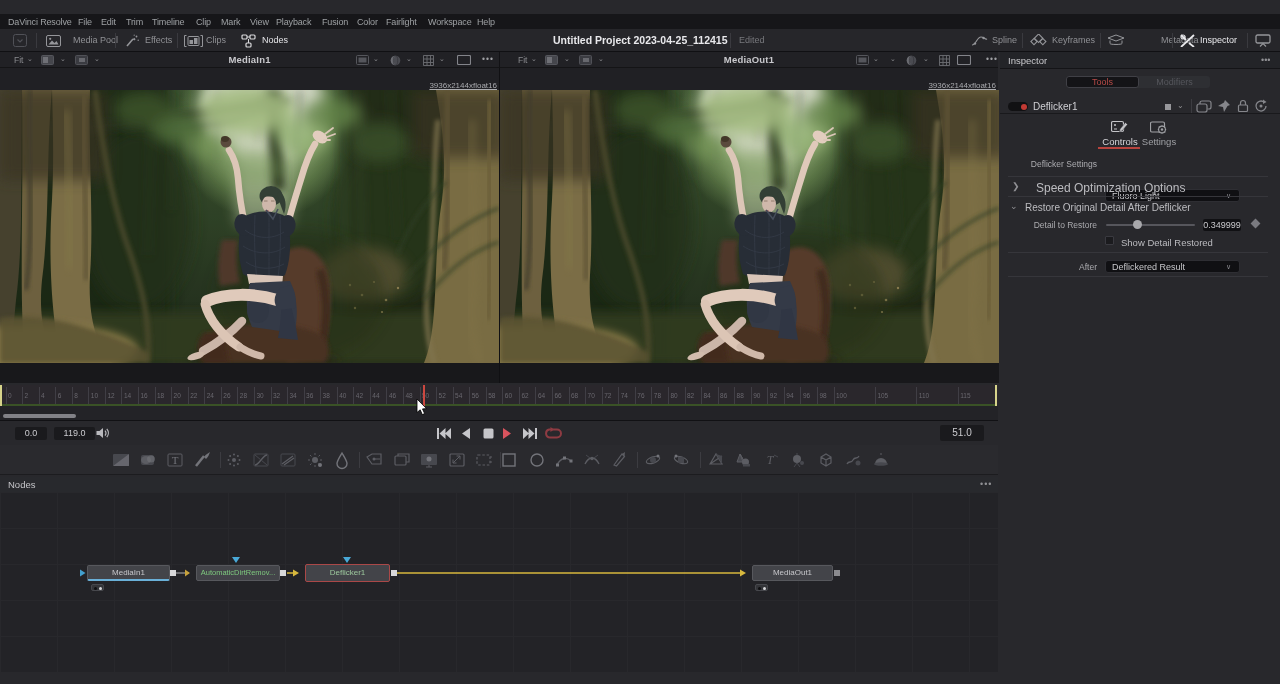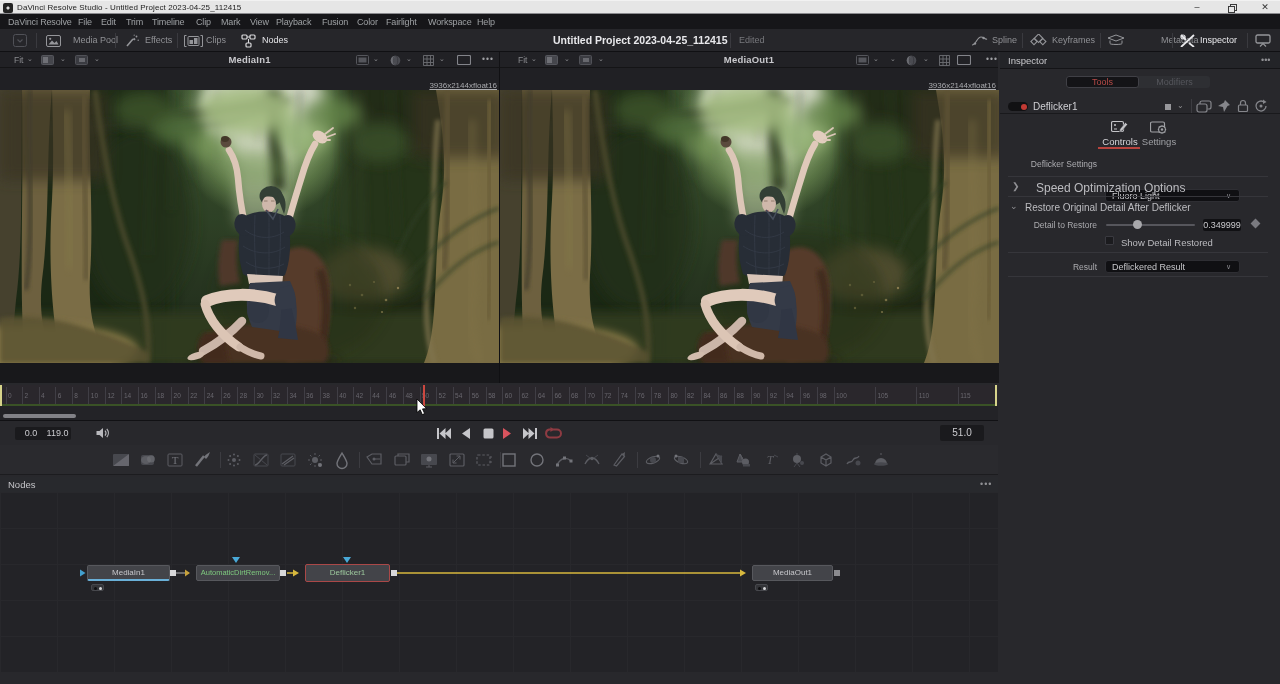--- a/index.html
+++ b/index.html
@@ -77,30 +77,20 @@
   .dropdown { position:absolute; left:105px; width:135px; height:13px; background:#101013;
     border-radius:3px; border:1px solid #2e2e33; color:#c6c6ca; font-size:9px; line-height:12px;
     padding-left:6px; }
   .dropdown:after { content:"\2228"; position:absolute; right:8px; top:0px; color:#8a8a8f; font-size:7px; }
   .inssep { position:absolute; left:8px; width:260px; height:1px; background:#36363b; }
 </style>
 </head>
 <body>
 <div id="page">
 
-  <div class="abs" id="titlebar">
-    <div id="appicon"></div>
-    <div class="ttext">DaVinci Resolve Studio  -  Untitled Project 2023-04-25_112415</div>
-    <div class="winbtn" style="left:1190px;">–</div>
-    <svg class="abs" style="left:1228px; top:3px;" width="9" height="9" viewBox="0 0 9 9">
-      <rect x="2.5" y="0.5" width="6" height="6" fill="none" stroke="#3a3a3a"></rect>
-      <rect x="0.5" y="2.5" width="6" height="6" fill="#e6e6e6" stroke="#3a3a3a"></rect>
-    </svg>
-    <div class="winbtn" style="left:1258px;">✕</div>
-  </div>
 
   <div class="abs" id="menubar">
     <span style="left:8px;">DaVinci Resolve</span>
     <span style="left:78px;">File</span>
     <span style="left:101px;">Edit</span>
     <span style="left:126px;">Trim</span>
     <span style="left:152px;">Timeline</span>
     <span style="left:196px;">Clip</span>
     <span style="left:221px;">Mark</span>
     <span style="left:250px;">View</span>
@@ -533,21 +523,21 @@
   </div>
   <div class="abs" id="scrollstrip">
       <div id="scrollhandle"></div>
     </div>
   <svg class="abs" style="left:416px; top:399px; z-index:50;" width="12" height="18" viewBox="0 0 12 18">
     <path d="M1 0 L1 13.5 L4.2 10.8 L6.3 15.6 L8.6 14.6 L6.5 9.9 L10.5 9.6 Z" fill="#ffffff" stroke="#000000" stroke-width="0.8"></path>
   </svg>
 
   <div class="abs" id="transport">
     <div class="valbox" style="left:15px; width:32px;">0.0</div>
-    <div class="valbox" style="left:44px; width:27px;">119.0</div>
+    <div class="valbox" style="left:54px; width:41px;">119.0</div>
     <div class="valbox" style="left:940px; width:44px; height:16px; top:4px; line-height:16px; font-size:10px;">51.0</div>
     <svg style="position:absolute; left:96px; top:6px;" width="13" height="12" viewBox="0 0 13 12">
       <path d="M0.5 4 H3.5 L7 1 V11 L3.5 8 H0.5 Z" fill="#b9b9bd"></path>
       <path d="M9 3.5 A4 4 0 0 1 9 8.5 M10.8 1.8 A6.5 6.5 0 0 1 10.8 10.2" stroke="#b9b9bd" stroke-width="1.2" fill="none"></path>
     </svg>
     <svg style="position:absolute; left:437px; top:7px;" width="14" height="11" viewBox="0 0 14 11">
       <rect x="0" y="0" width="2" height="11" fill="#c6c6ca"></rect>
       <path d="M8.5 0 L2.5 5.5 L8.5 11 Z M14 0 L8 5.5 L14 11 Z" fill="#c6c6ca"></path>
     </svg>
     <svg style="position:absolute; left:461px; top:7px;" width="9" height="11" viewBox="0 0 9 11">
@@ -813,17 +803,17 @@
     <span style="position:absolute; left:10px; top:149px; font-size:9px; color:#909094;">⌄</span>
     <span style="position:absolute; left:25px; top:150px; font-size:10px; color:#bcbcc0;">Restore Original Detail After Deflicker</span>
     <div class="ins-label" style="left:17px; top:168px; width:80px;">Detail to Restore</div>
     <div style="position:absolute; left:106px; top:172px; width:89px; height:2px; background:#56565c; border-radius:1px;"></div>
     <div style="position:absolute; left:133px; top:168px; width:9px; height:9px; border-radius:50%; background:#a8a8ac;"></div>
     <div style="position:absolute; left:203px; top:167px; width:38px; height:12px; background:#101013; border-radius:2px; color:#c9c9cd; font-size:9px; text-align:center; line-height:12px;">0.349999</div>
     <div style="position:absolute; left:252px; top:168px; width:7px; height:7px; background:#7a7a80; transform:rotate(45deg);"></div>
     <div style="position:absolute; left:105px; top:184px; width:9px; height:9px; background:#1b1b1e; border:1px solid #3a3a40; border-radius:1px;"></div>
     <span style="position:absolute; left:121px; top:185px; font-size:9.5px; color:#bcbcc0;">Show Detail Restored</span>
     <div class="inssep" style="top:200px;"></div>
-    <div class="ins-label" style="left:37px; top:210px; width:60px;">Result</div>
+    <div class="ins-label" style="left:37px; top:210px; width:60px;">After</div>
     <div class="dropdown" style="top:208px;">Deflickered Result</div>
     <div class="inssep" style="top:224px;"></div>
   </div>
 </div>
 
 </body></html>

